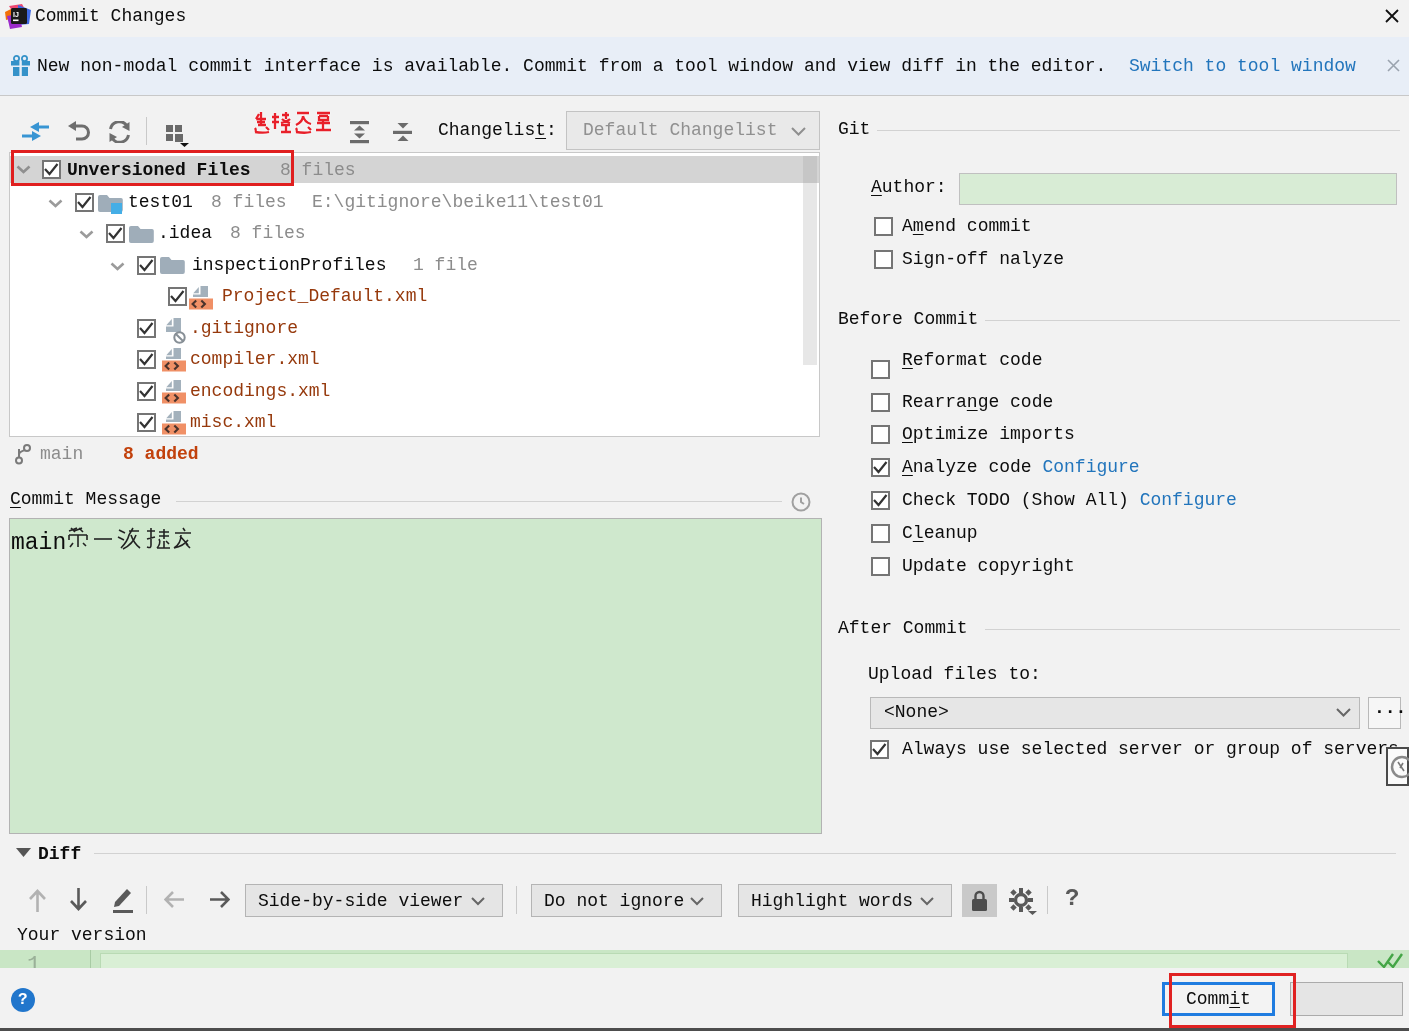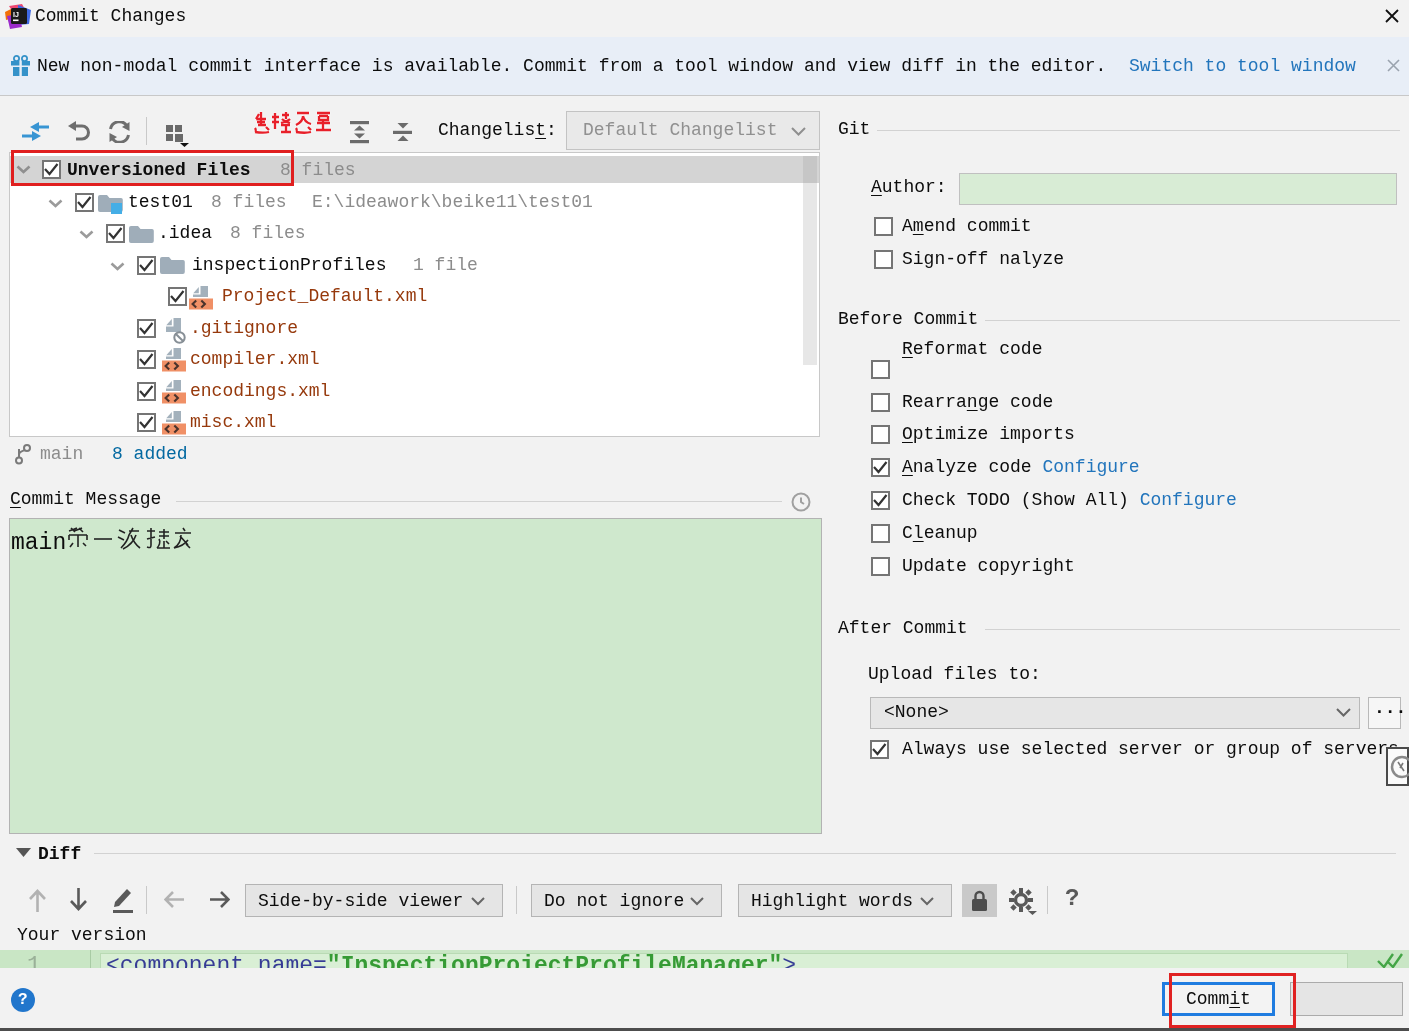--- a/index.html
+++ b/index.html
@@ -112,21 +112,21 @@
 <div class="cb" style="left:75px;top:193px"></div>
 <svg class="abs" style="left:77px;top:196px" width="15" height="13" viewBox="0 0 15 13">
     <path d="M1 6 L5.5 11 L13.5 1" fill="none" stroke="#333" stroke-width="2.2"></path>
   </svg>
 <svg class="abs" style="left:97px;top:194px" width="26" height="20" viewBox="0 0 26 20">
 <path d="M1 3 a2 2 0 0 1 2-2 h7 l2.5 3 H24 a1.8 1.8 0 0 1 1.8 1.8 V16 a2 2 0 0 1 -2 2 H3 a2 2 0 0 1 -2-2 Z" fill="#9fadb9"></path>
 <rect x="14" y="9" width="11" height="11" fill="#45aee6"></rect>
 </svg>
 <div class="abs" style="left:128px;top:192px;font-weight:normal">test01</div>
 <div class="abs gray" style="left:211px;top:192px">8 files</div>
-<div class="abs gray" style="left:312px;top:192px">E:\ideawork\beike11\test01</div>
+<div class="abs gray" style="left:312px;top:192px">E:\gitignore\beike11\test01</div>
 
 <svg class="abs" style="left:79px;top:230px" width="15" height="9" viewBox="0 0 15 9">
     <path d="M1.5 1.5 L7.5 7 L13.5 1.5" fill="none" stroke="#9b9b9b" stroke-width="2.6"></path>
   </svg>
 <div class="cb" style="left:106px;top:224px"></div>
 <svg class="abs" style="left:108px;top:227px" width="15" height="13" viewBox="0 0 15 13">
     <path d="M1 6 L5.5 11 L13.5 1" fill="none" stroke="#333" stroke-width="2.2"></path>
   </svg>
 <svg class="abs" style="left:128px;top:225px" width="26" height="20" viewBox="0 0 26 20">
 <path d="M1 3 a2 2 0 0 1 2-2 h7 l2.5 3 H24 a1.8 1.8 0 0 1 1.8 1.8 V16 a2 2 0 0 1 -2 2 H3 a2 2 0 0 1 -2-2 Z" fill="#9fadb9"></path>
@@ -211,21 +211,21 @@
 <div class="abs" style="left:803px;top:183px;width:14px;height:182px;background:#e7e7e7"></div>
 
 <div class="abs" style="left:11px;top:150px;width:283px;height:36px;border:3px solid #e01f1f;box-sizing:border-box"></div>
 
 <svg class="abs" style="left:14px;top:443px" width="18" height="22" viewBox="0 0 18 22">
 <circle cx="5" cy="17.5" r="3" fill="none" stroke="#7a7a7a" stroke-width="2"></circle>
 <circle cx="13" cy="5" r="3" fill="none" stroke="#7a7a7a" stroke-width="2"></circle>
 <path d="M5 14.5 V6 M5 12 C5 8 9 8 11 7" fill="none" stroke="#7a7a7a" stroke-width="2"></path>
 </svg>
 <div class="abs gray" style="left:40px;top:444px">main</div>
-<div class="abs" style="left:112px;top:444px;color:#0369a1;font-weight:normal">8 added</div>
+<div class="abs" style="left:123px;top:444px;color:#c2410c;font-weight:bold">8 added</div>
 
 <div class="abs" style="left:10px;top:489px"><u>C</u>ommit Message</div>
 <div class="sep" style="left:176px;top:501px;width:606px"></div>
 <svg class="abs" style="left:791px;top:492px" width="20" height="20" viewBox="0 0 20 20">
 <circle cx="10" cy="10" r="8.5" fill="none" stroke="#a0a0a0" stroke-width="2"></circle>
 <path d="M10 5.5 V10 L13 12" fill="none" stroke="#a0a0a0" stroke-width="2"></path>
 </svg>
 <div class="abs" style="left:9px;top:518px;width:813px;height:316px;background:#cfe8cd;border:1px solid #b3b3b3;box-sizing:border-box"></div>
 <div class="abs" style="left:11px;top:532px;font-size:23px;line-height:23px">main</div>
 
@@ -298,21 +298,20 @@
     </g>
 </svg>
 <div class="abs" style="left:1047px;top:886px;width:1px;height:28px;background:#c9c9c9"></div>
 <div class="abs" style="left:1065px;top:885px;font-size:24px;font-weight:bold;color:#5a5a5a">?</div>
 
 <div class="abs" style="left:17px;top:925px">Your version</div>
 <div class="abs" style="left:0;top:950px;width:1409px;height:18px;background:#c9e6c5;overflow:hidden">
   <div style="position:absolute;left:90px;top:0;width:1px;height:18px;background:#a8cba4"></div>
   <div style="position:absolute;left:100px;top:3px;width:1248px;height:22px;background:#d9efd5;border:1px solid #b9dab4;box-sizing:border-box"></div>
   <div style="position:absolute;left:27px;top:5px;color:#9ab098;font-size:23px;line-height:23px">1</div>
-  <div style="position:absolute;left:106px;top:5px;font-size:23px;line-height:23px;white-space:nowrap;opacity:.75"><span style="color:#000080">&lt;component</span> <span style="color:#000080">name=</span><span style="color:#008000;font-weight:bold">"InspectionProjectProfileManager"</span><span style="color:#000080">&gt;</span></div>
   <svg style="position:absolute;left:1377px;top:2px" width="26" height="17" viewBox="0 0 26 17">
       <path d="M1 9 L7 15 L16 2 M10 9 L16 15 L25 2" fill="none" stroke="#44a546" stroke-width="2.4"></path>
     </svg>
 </div>
 
 <div class="abs" style="left:11px;top:988px;width:24px;height:24px;border-radius:50%;background:#2176cc"></div>
 <div class="abs" style="left:18px;top:991px;color:#fff;font-size:16px;font-weight:bold">?</div>
 <div class="abs" style="left:1162px;top:982px;width:113px;height:34px;border:3px solid #1f7ce0;background:#f3f3f3;box-sizing:border-box"></div>
 <div class="abs" style="left:1186px;top:989px">Comm<u>i</u>t</div>
 <div class="abs" style="left:1290px;top:982px;width:113px;height:34px;background:#e5e5e5;border:1px solid #ababab;box-sizing:border-box"></div>
@@ -325,21 +324,21 @@
 <div class="abs" style="left:871px;top:177px"><u>A</u>uthor:</div>
 <div class="abs" style="left:959px;top:173px;width:438px;height:32px;background:#d8ecd5;border:1px solid #c0c0c0;box-sizing:border-box"></div>
 <div class="cb" style="left:874px;top:217px"></div>
 <div class="abs" style="left:902px;top:216px">A<u>m</u>end commit</div>
 <div class="cb" style="left:874px;top:250px"></div>
 <div class="abs" style="left:902px;top:249px">Sign-off nalyze</div>
 
 <div class="abs" style="left:838px;top:309px">Before Commit</div>
 <div class="sep" style="left:985px;top:320px;width:415px"></div>
 <div class="cb" style="left:871px;top:360px"></div>
-<div class="abs" style="left:902px;top:339px"><u>R</u>eformat code</div>
+<div class="abs" style="left:902px;top:350px"><u>R</u>eformat code</div>
 <div class="cb" style="left:871px;top:393px"></div>
 <div class="abs" style="left:902px;top:392px">Rearra<u>n</u>ge code</div>
 <div class="cb" style="left:871px;top:425px"></div>
 <div class="abs" style="left:902px;top:424px"><u>O</u>ptimize imports</div>
 <div class="cb" style="left:871px;top:458px"></div>
 <svg class="abs" style="left:873px;top:461px" width="15" height="13" viewBox="0 0 15 13">
     <path d="M1 6 L5.5 11 L13.5 1" fill="none" stroke="#333" stroke-width="2.2"></path>
   </svg>
 <div class="abs" style="left:902px;top:457px"><u>A</u>nalyze code <span class="link">Configure</span></div>
 <div class="cb" style="left:871px;top:491px"></div>

